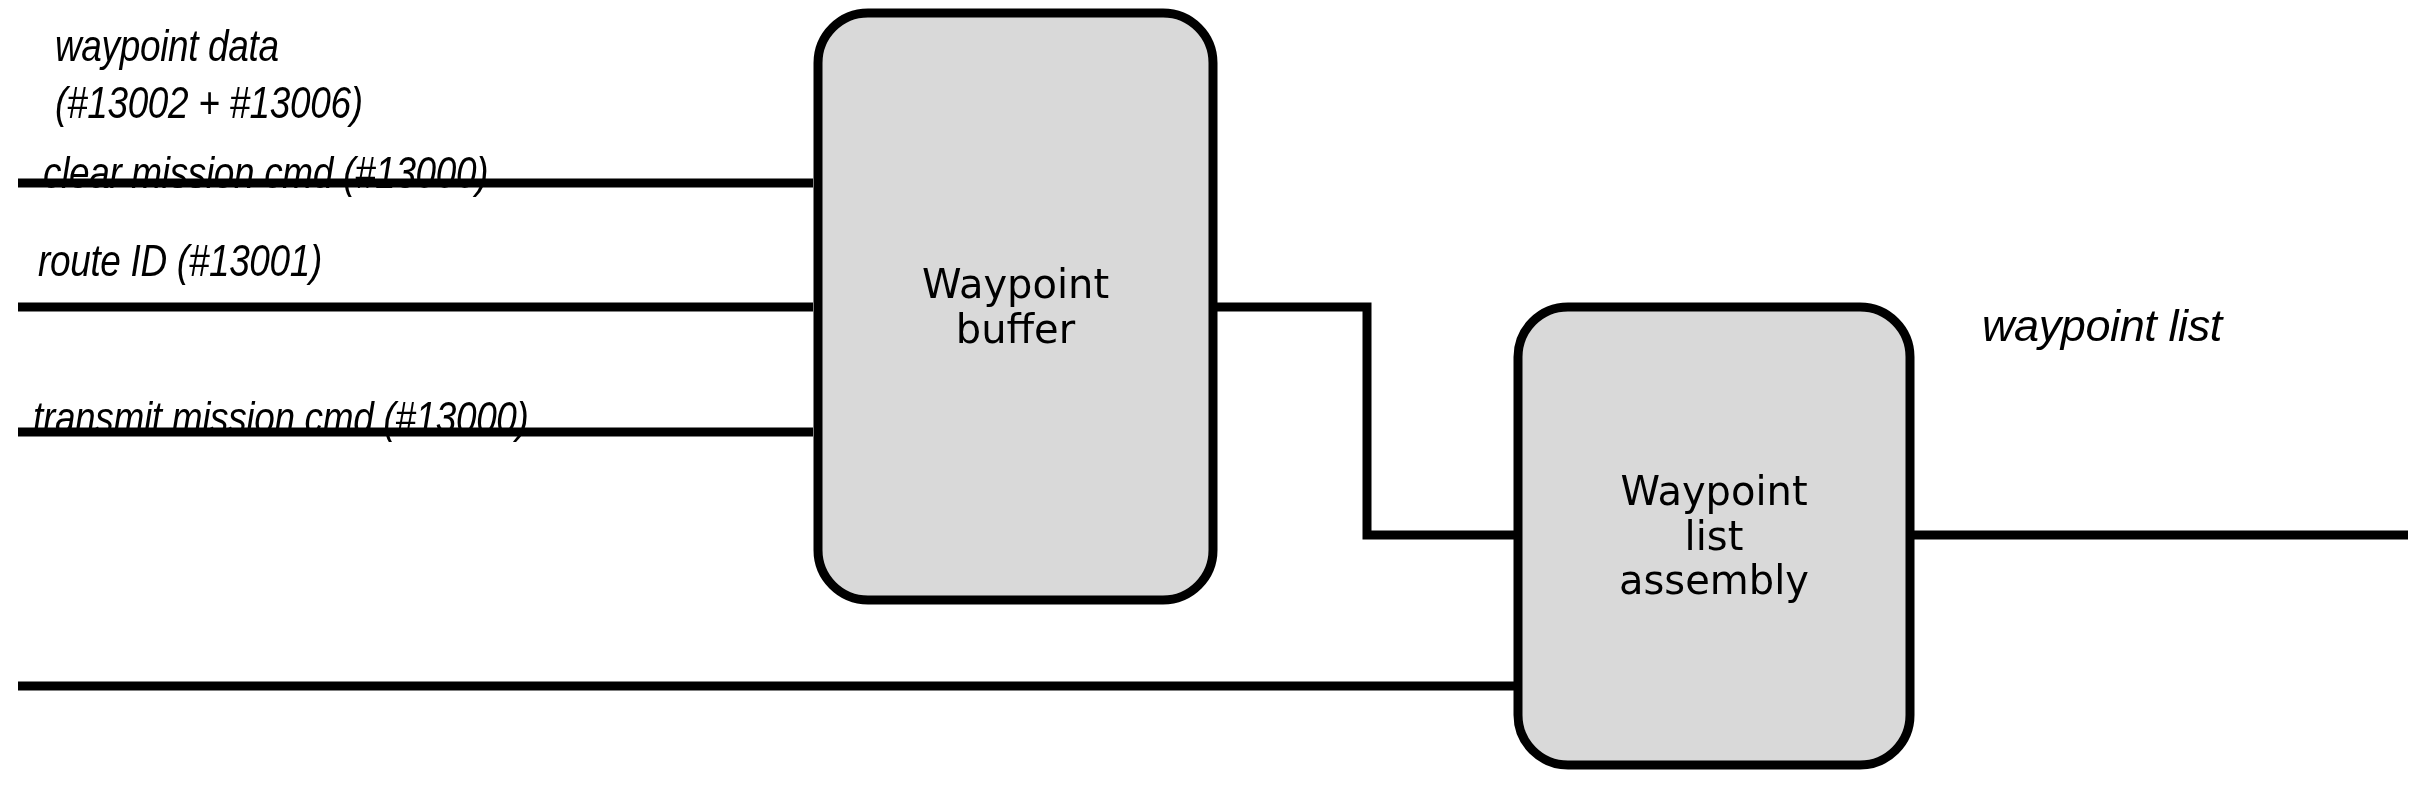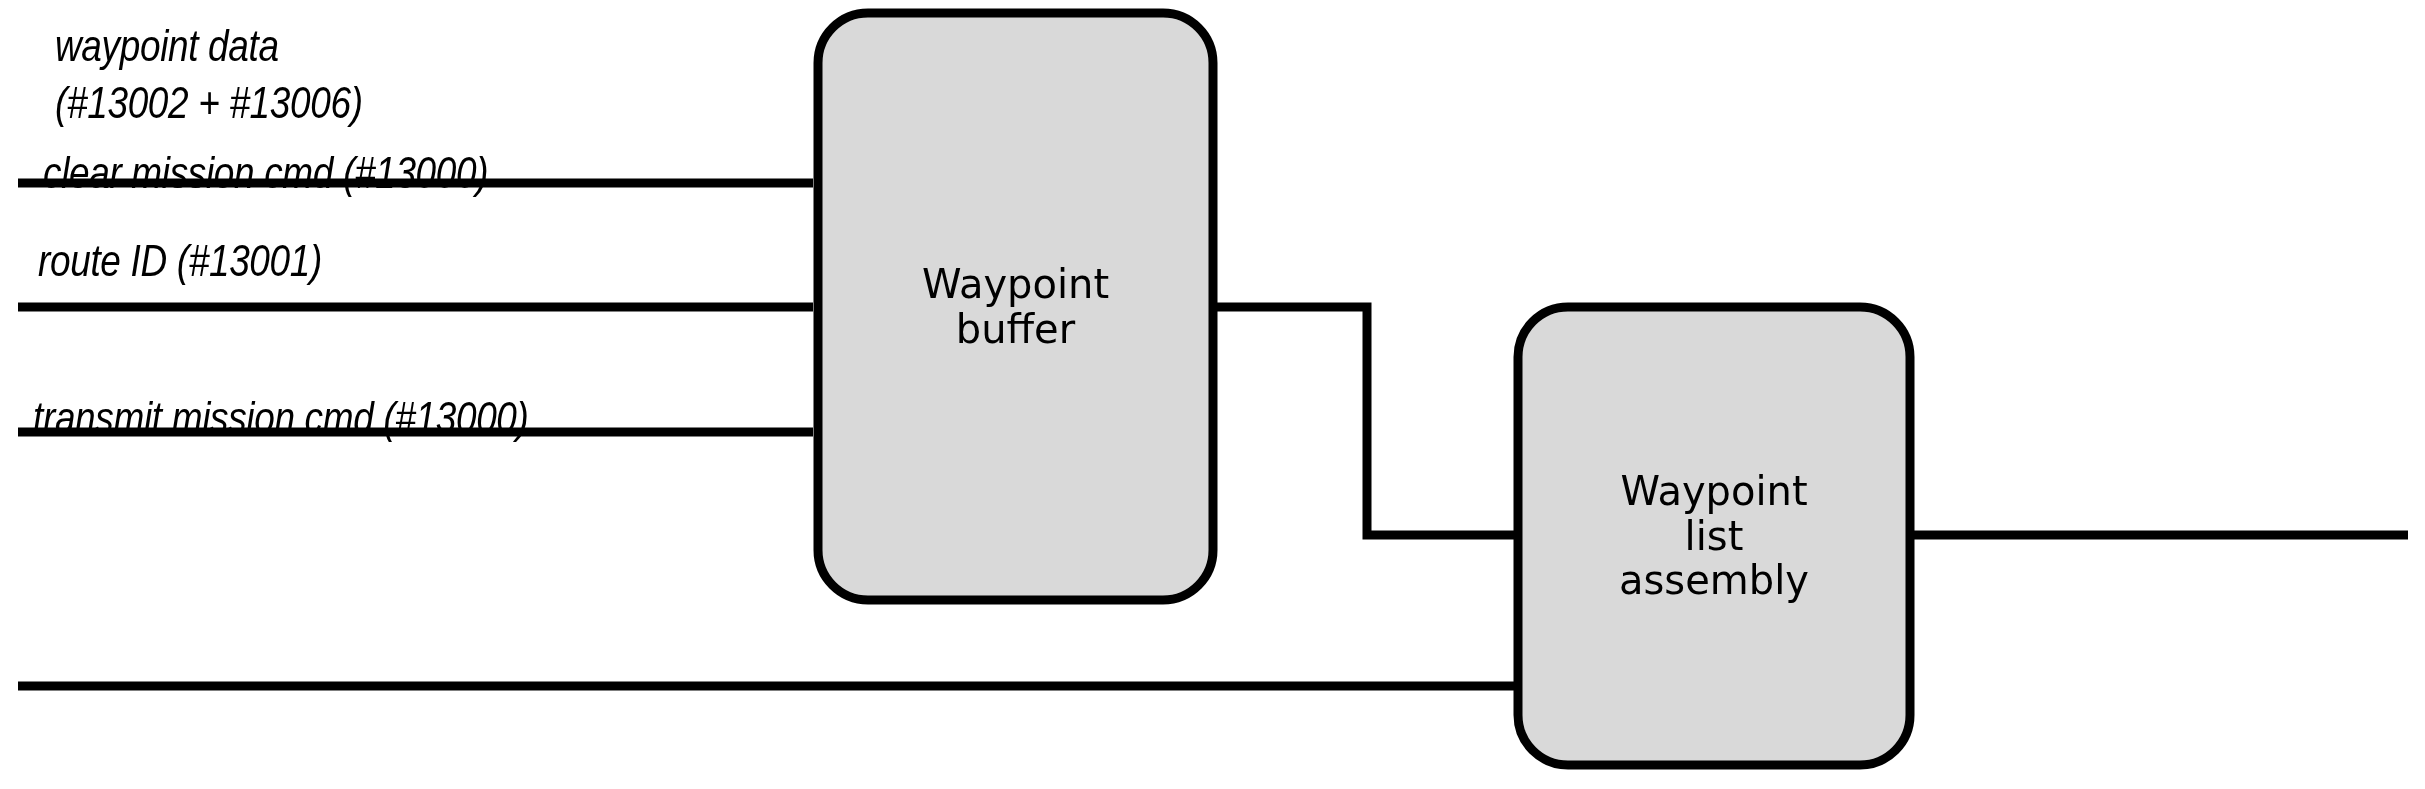--- a/index.html
+++ b/index.html
@@ -91,14 +91,15 @@
 
   <div class="signal-label" style="left:55px; top:17px;">waypoint data
 (#13002 + #13006)</div>
 
   <div class="signal-label" style="left:43px; top:144px;">clear mission cmd (#13000)</div>
 
   <div class="signal-label" style="left:38px; top:232px;">route ID (#13001)</div>
 
   <div class="signal-label" style="left:33px; top:389px;">transmit mission cmd (#13000)</div>
 
+  <div class="signal-label wide" style="left:1982px; top:297px;">waypoint list</div>
 
 </div>
 
 </body></html>

